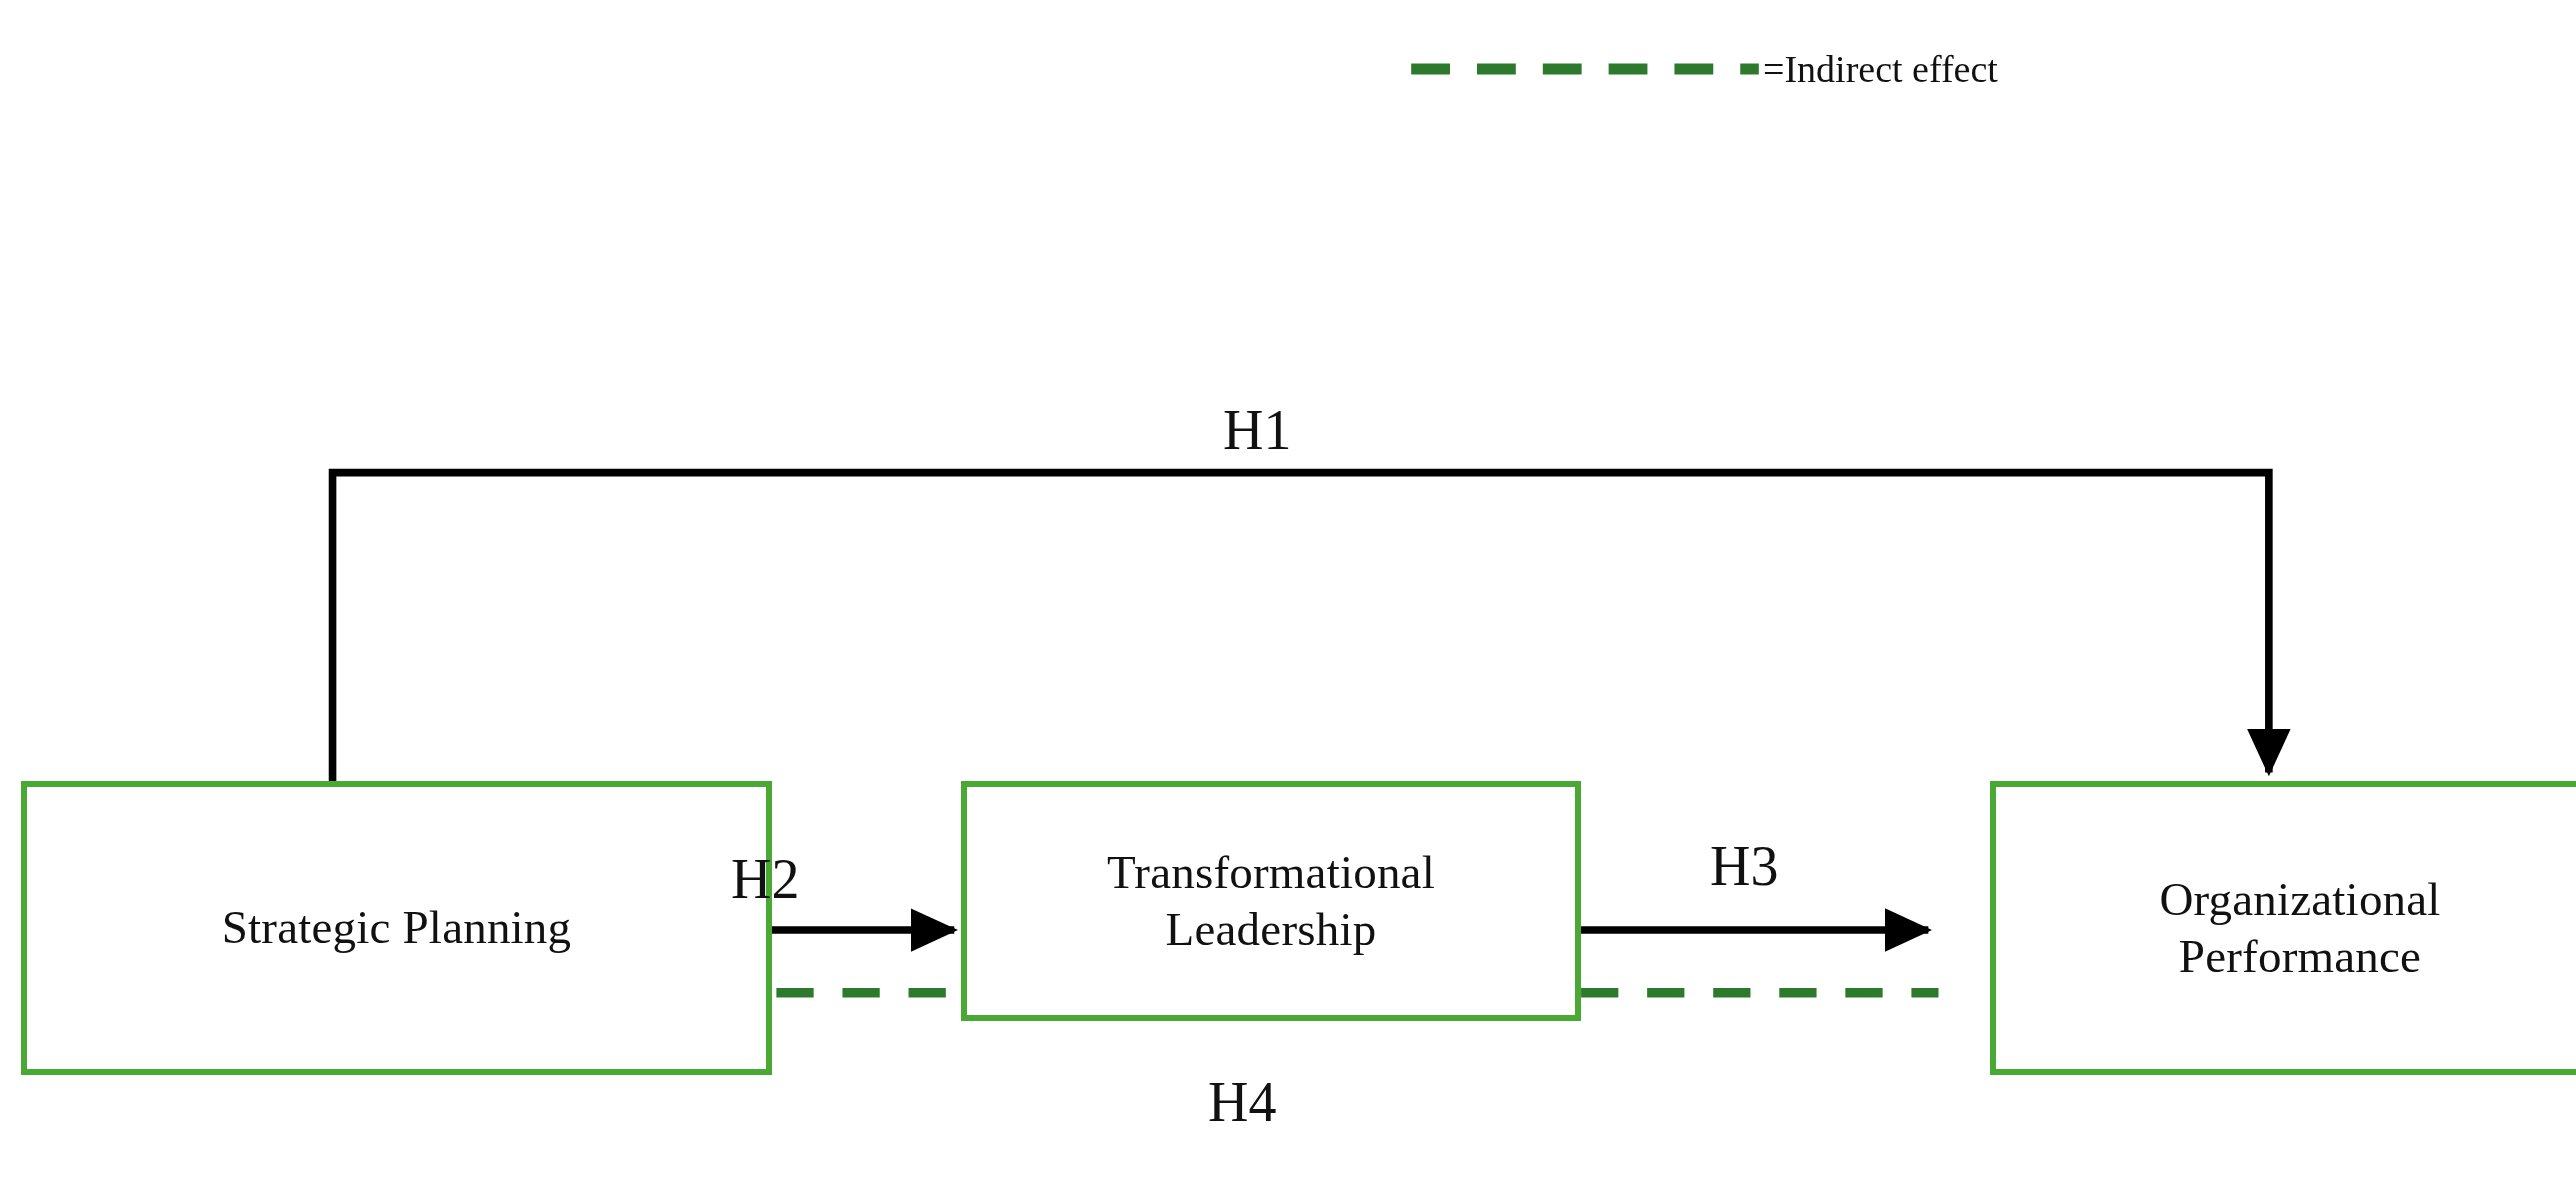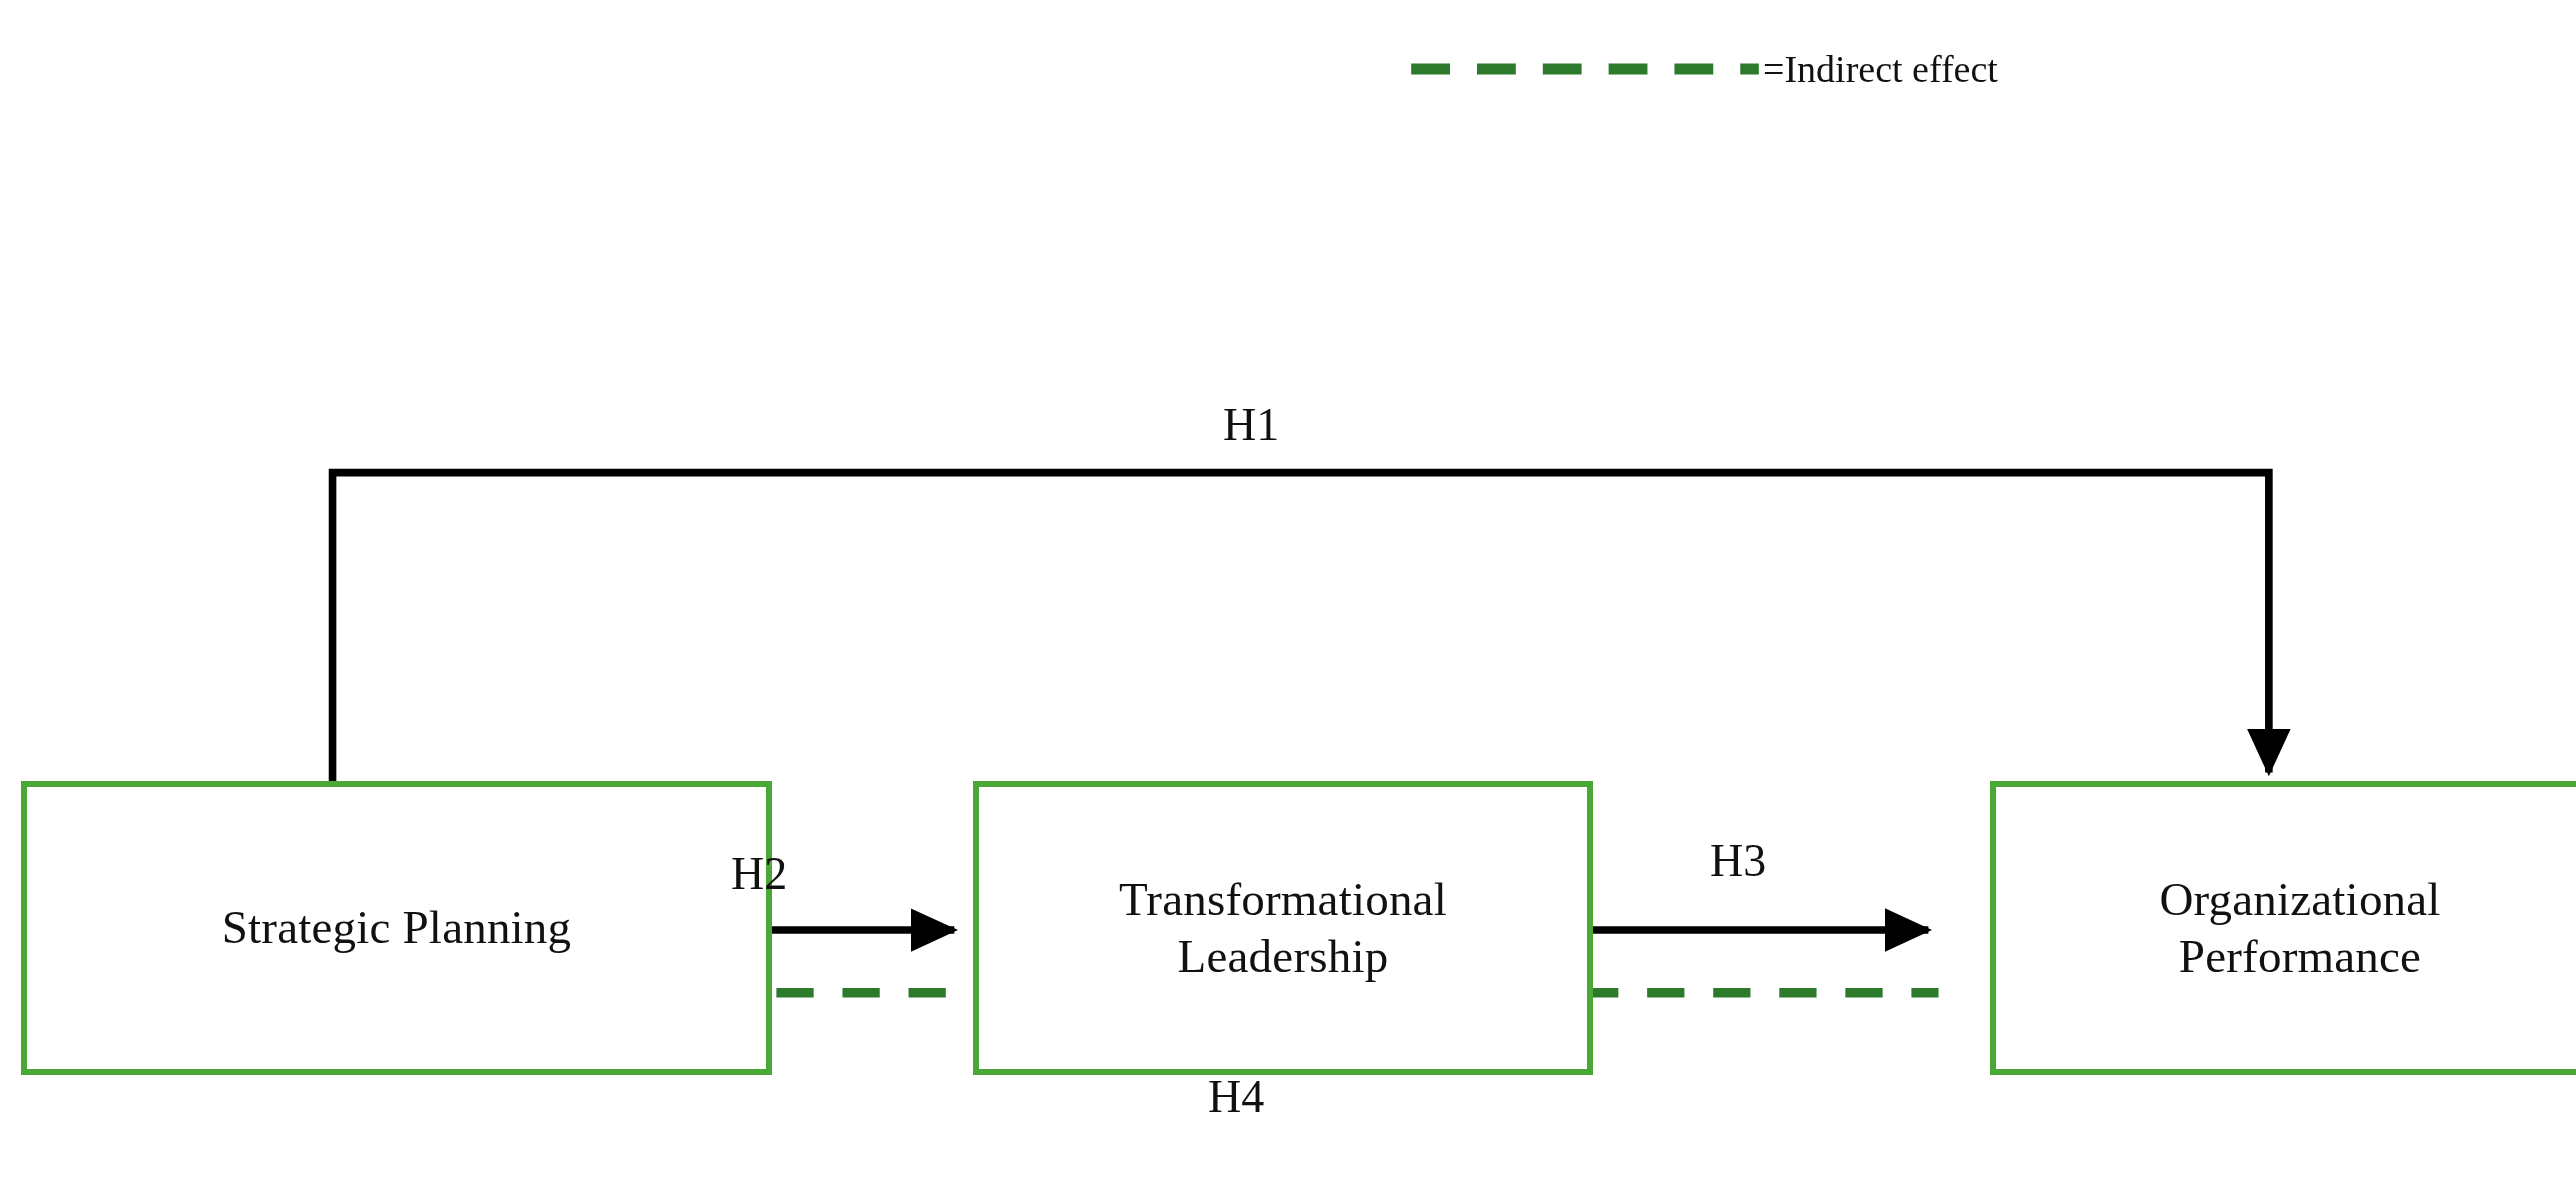--- a/index.html
+++ b/index.html
@@ -43,30 +43,30 @@
     line-height: 1.22;
     color: #111111;
     letter-spacing: 0.2px;
     white-space: pre-line;
     padding: 0 15.3px;
   }
   #box-strategic-planning {
     left: 21px;  top: 781px;  width: 751px;  height: 294px;
   }
   #box-transformational-leadership {
-    left: 961px; top: 781px; width: 620px; height: 294px; margin-left: 12px;
+    left: 961px; top: 781px; width: 620px; height: 240px;
   }
   #box-organizational-performance {
     left: 1990px; top: 781px; width: 620px; height: 294px;
   }
   
   .hyp-label {
     position: absolute;
     font-family: "Liberation Serif", "DejaVu Serif", serif;
-    font-size: 46px;
+    font-size: 56px;
     color: #111111;
     z-index: 4;
     white-space: nowrap;
   }
   #label-h1 { left: 1223px; top: 398px; }
   #label-h2 { left: 731px;  top: 847px; }
   #label-h3 { left: 1710px; top: 834px; }
   #label-h4 { left: 1208px; top: 1070px; }
   
   .legend-row {

